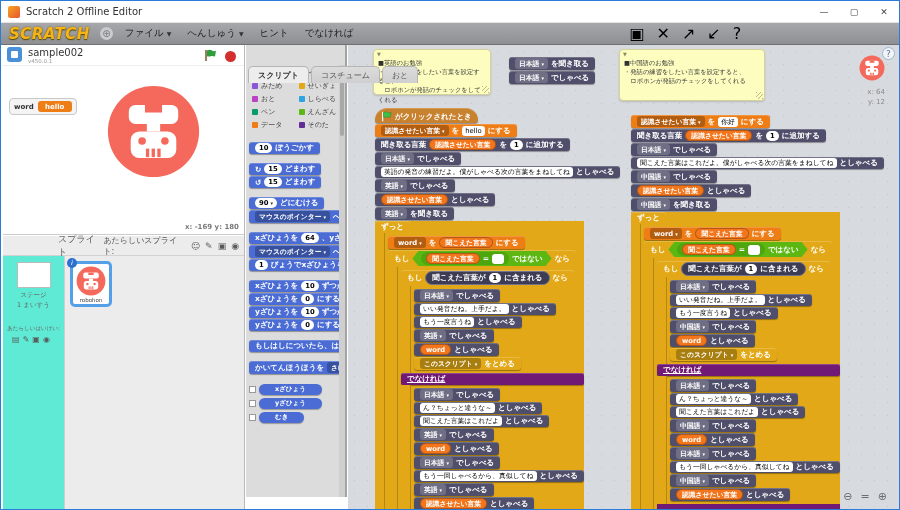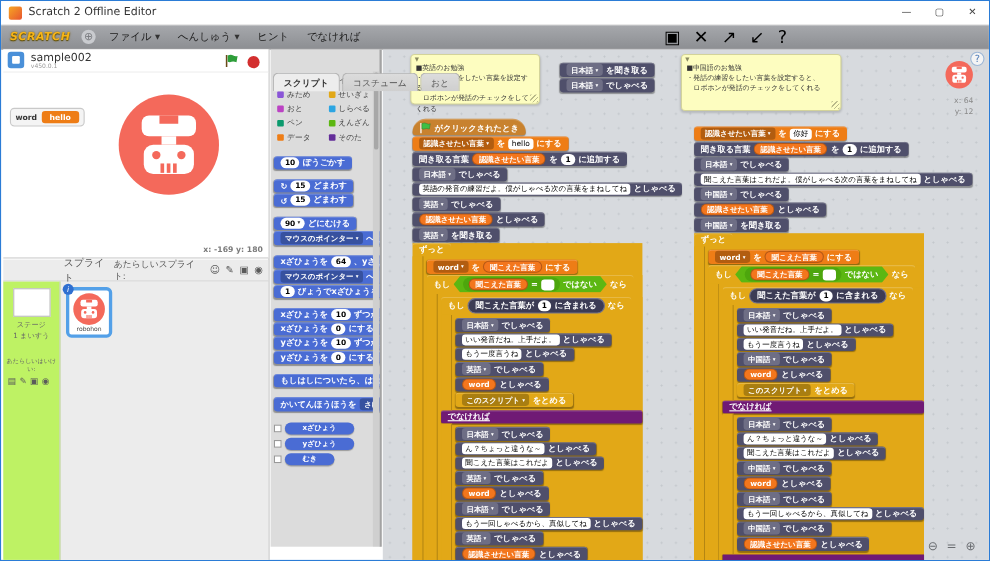--- a/index.html
+++ b/index.html
@@ -13,21 +13,21 @@
   .appicon { width:12px; height:12px; margin:0 6px 0 7px; border-radius:2px;
              background:linear-gradient(135deg,#f6a623,#e8542f); }
   #wintitle { font-size:10px; color:#333; }
   #winbtns { margin-left:auto; display:flex; height:100%; }
   .winbtn { width:30px; height:100%; display:flex; align-items:center; justify-content:center;
             font-size:9px; color:#444; }
 
   #menubar { position:absolute; top:22px; left:0; right:0; height:22px;
              background:linear-gradient(#a6a8ac,#8d8f93); display:flex; align-items:center;
              border-bottom:1px solid #6f7174; }
-  #logo { font-size:10px; font-weight:bold; font-style:italic; color:#f7b418; letter-spacing:.5px;
+  #logo { font-size:15px; font-weight:bold; font-style:italic; color:#f7b418; letter-spacing:.5px;
           margin:0 10px 0 8px; text-shadow:0 1px 1px #5a4a00, 0 0 2px #7a5c00; }
   .globe { width:13px; height:13px; border-radius:50%; background:#c9cbcf; color:#7c7e82;
            font-size:10px; line-height:13px; text-align:center; margin-right:12px; }
   .menuitem { font-size:9.5px; color:#1c1c1c; margin-right:16px; display:flex; align-items:center; gap:3px; }
   .menuitem .caret { font-size:6px; color:#333; }
   #tooliconbar { display:flex; gap:12px; margin-left:260px; }
 
   
   #leftpanel { position:absolute; top:44px; left:2px; width:242px; bottom:0;
                border-right:1px solid #b9b9b9; background:#fff; }
@@ -52,21 +52,21 @@
   #coords { position:absolute; bottom:3px; right:5px; font-size:7px; color:#7a7a7a; font-weight:bold; }
 
   
   #spritebar { position:absolute; top:191px; left:0; right:0; height:20px; background:#ececec;
                border-bottom:1px solid #d2d2d2; display:flex; align-items:center; }
   #spritebar .sptitle { font-size:9px; color:#555; margin-left:55px; }
   #spritebar .newlabel { font-size:8px; color:#555; margin-left:auto; margin-right:4px; }
   .icorow { display:flex; gap:5px; margin-right:5px; }
   .icorow span { font-size:9px; color:#5a5a5a; }
   #spritebody { position:absolute; top:211px; left:0; right:0; bottom:0; background:#ececec; display:flex; }
-  #stagecol { width:52px; background:#bef264; border-right:1px solid #cfcfcf; text-align:center;
+  #stagecol { width:62px; background:#5eead4; border-right:1px solid #cfcfcf; text-align:center;
               padding-top:6px; }
   #stagethumb { width:34px; height:26px; background:#fff; border:1px solid #bbb; margin:0 auto 3px; }
   .stagecoltxt { font-size:6.5px; color:#666; line-height:1.5; }
   #newbackdrop { margin-top:14px; font-size:5.5px; color:#666; }
   #stagecol .icorow { justify-content:center; margin-top:3px; gap:3px; }
   #stagecol .icorow span { font-size:8px; }
   #spritegrid { flex:1; padding:5px; }
   #robothumb { width:42px; height:46px; background:#fff; border:3px solid #53a0e8; border-radius:5px;
                position:relative; text-align:center; padding-top:2px; }
   #robothumb .thumbname { font-size:5.5px; color:#444; position:absolute; bottom:1px; left:0; right:0; }

